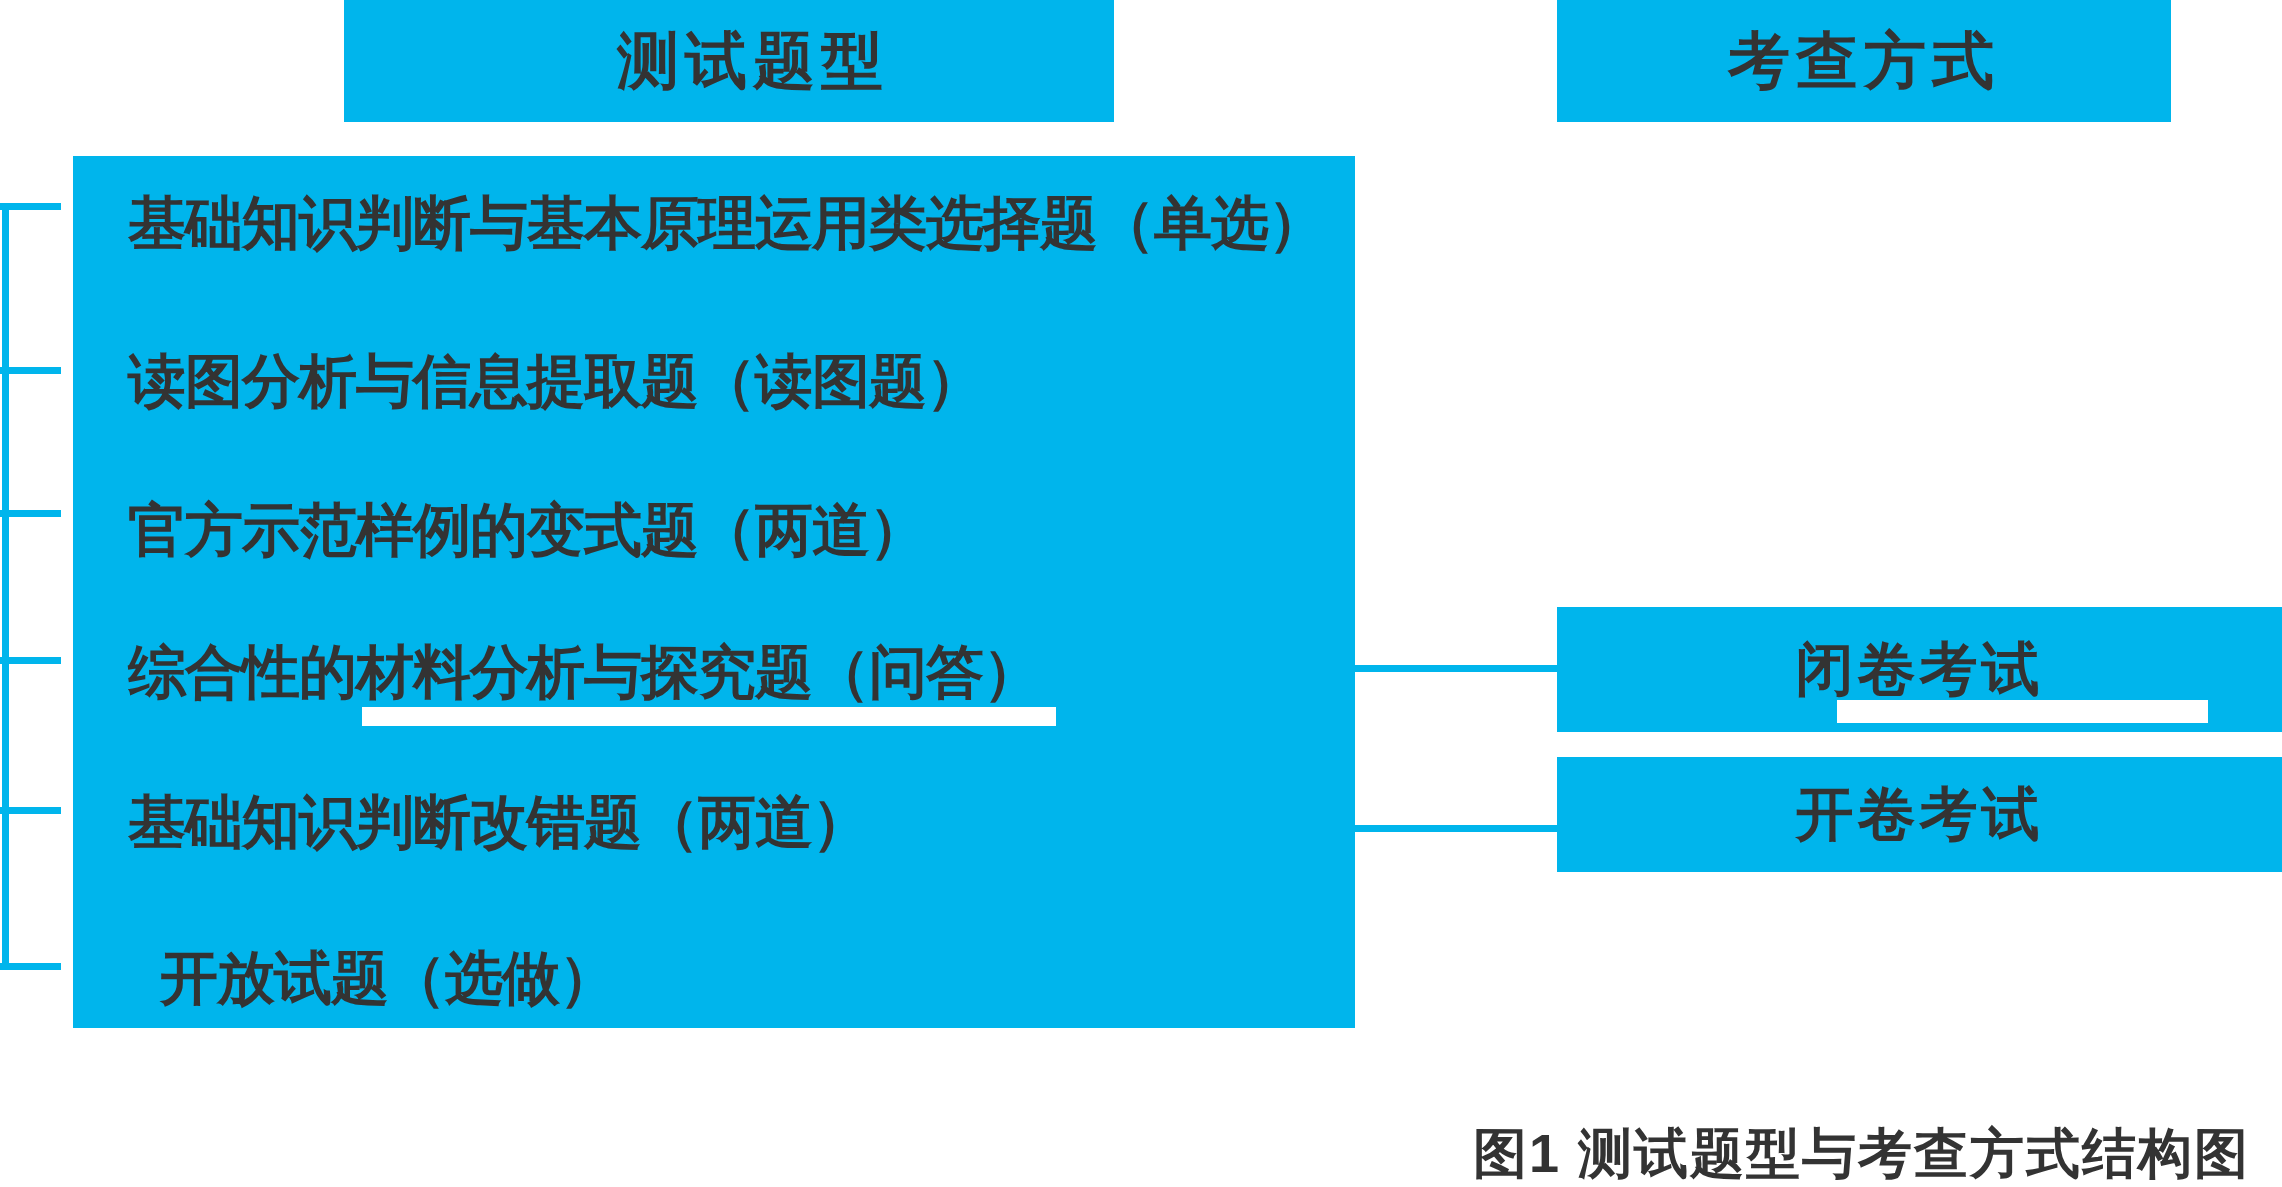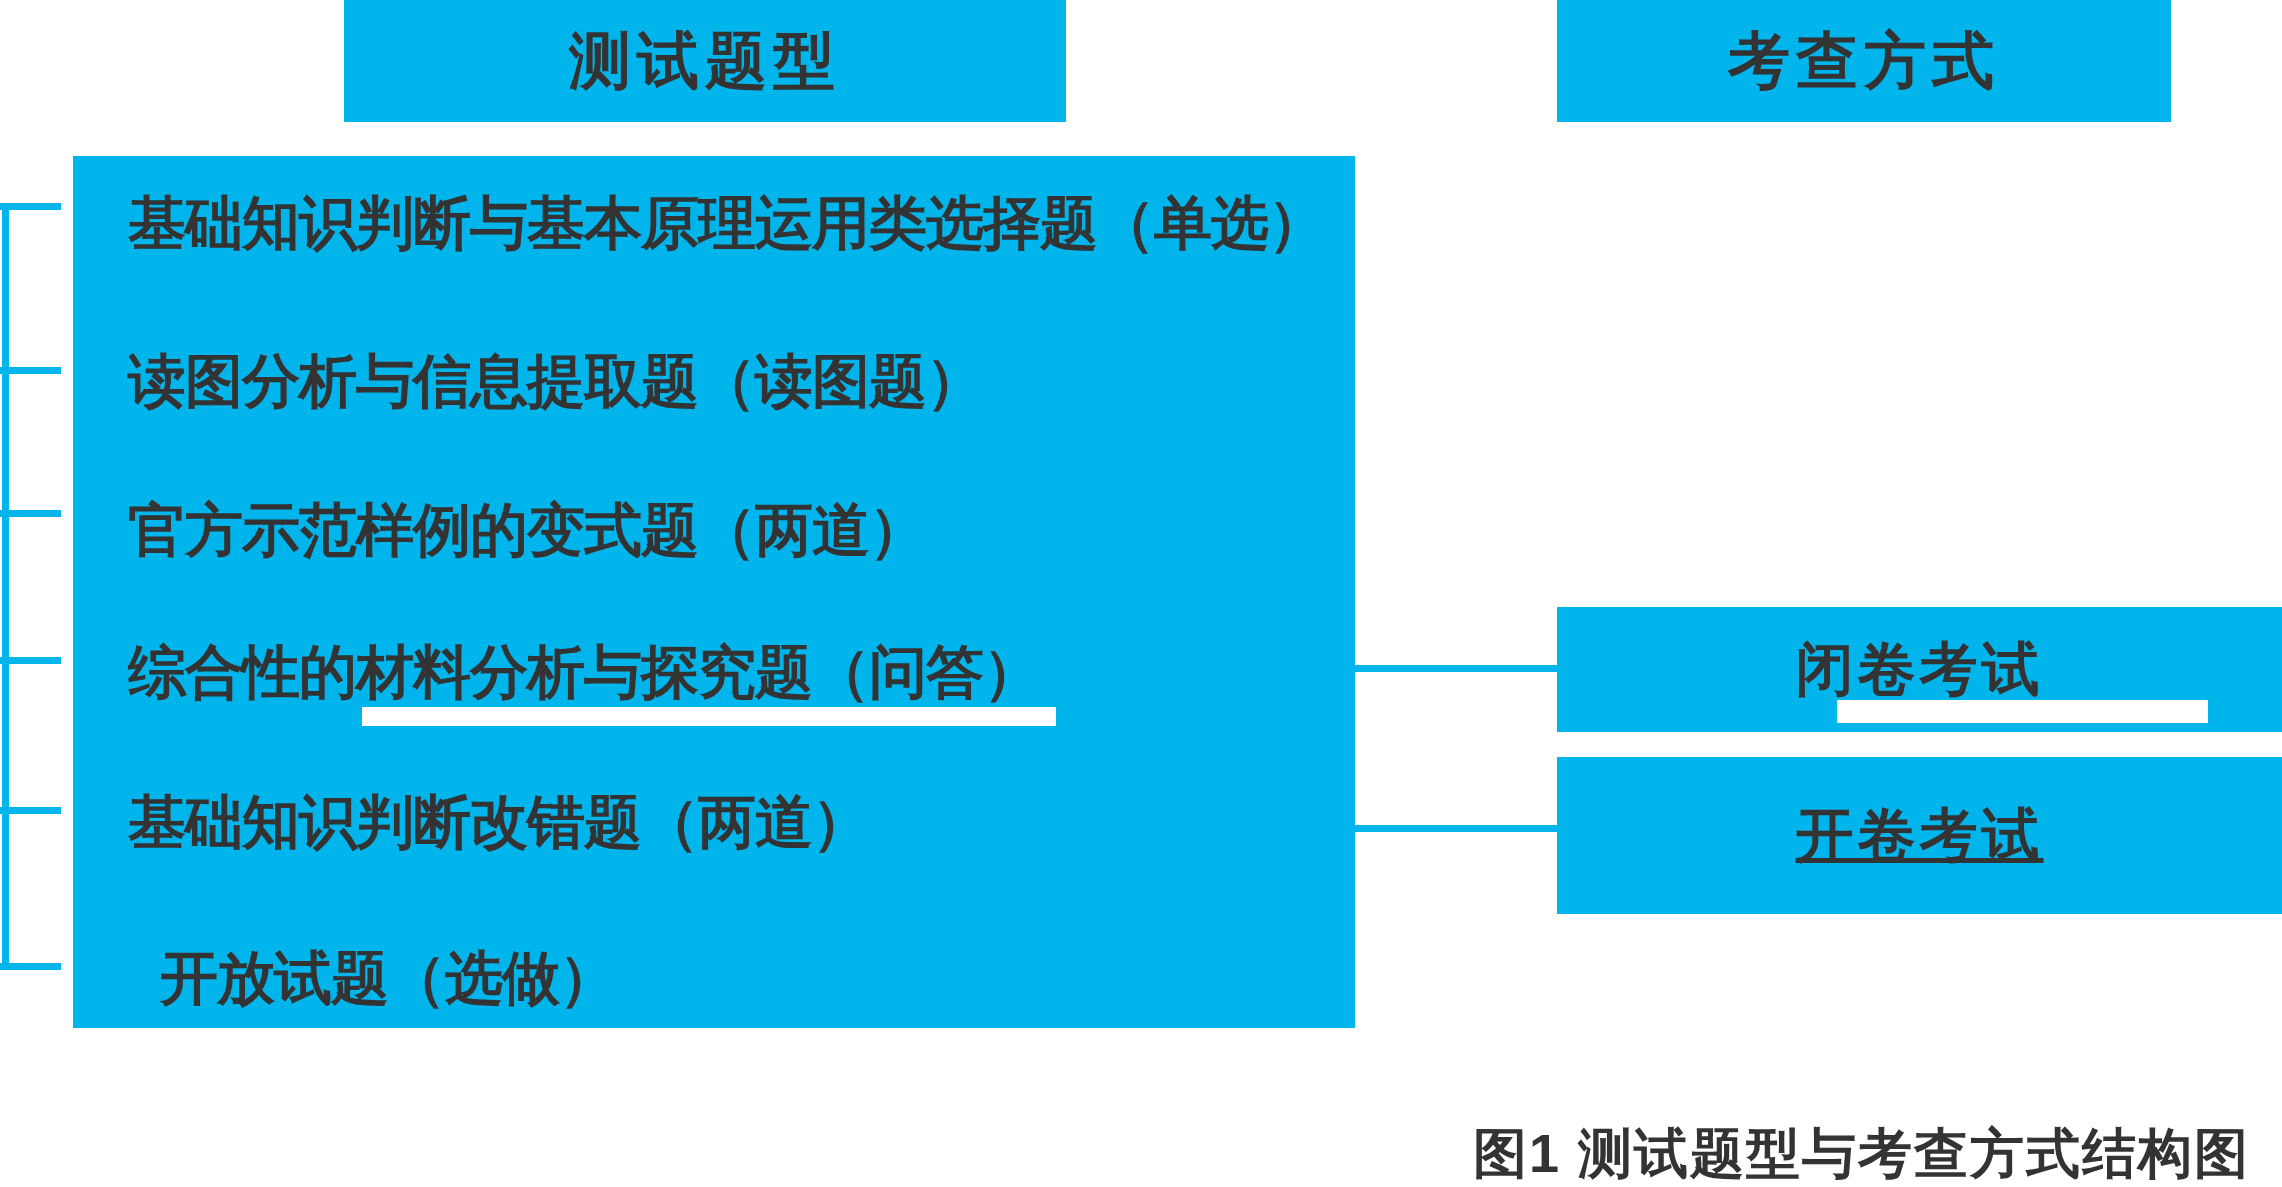--- a/index.html
+++ b/index.html
@@ -75,21 +75,21 @@
     color: #333333;
     line-height: 57px;
     white-space: nowrap;
   }
 </style>
 </head>
 <body>
 
 <div class="canvas">
 
-  <div class="cyan-box header-box" style="left:344px; top:0; width:722px; height:122px;">
+  <div class="cyan-box header-box" style="left:344px; top:0; width:722px; height:122px;padding-left:48px;">
     <span class="header-label">测试题型</span>
   </div>
 
   <div class="cyan-box header-box" style="left:1557px; top:0; width:614px; height:122px;">
     <span class="header-label">考查方式</span>
   </div>
 
   <div class="cyan-line" style="left:2px; top:203px; width:7px; height:767px;"></div>
 
   <div class="cyan-line" style="left:0; top:203px; width:61px; height:7px;"></div>
@@ -124,21 +124,21 @@
 
   <div class="cyan-line" style="left:1355px; top:665px; width:202px; height:7px;"></div>
   <div class="cyan-line" style="left:1355px; top:825px; width:202px; height:7px;"></div>
 
   <div class="cyan-box format-box" style="left:1557px; top:607px; width:725px; height:125px;">
     <span class="format-label">闭卷考试</span>
   </div>
 
   <div class="white-bar" style="left:1837px; top:700px; width:371px; height:23px;"></div>
 
-  <div class="cyan-box format-box" style="left:1557px; top:757px; width:725px; height:157px;text-decoration:underline;">
+  <div class="cyan-box format-box" style="left:1557px; top:757px; width:725px; height:115px;">
     <span class="format-label">开卷考试</span>
   </div>
 
   <div class="caption">
     <span>图1 测试题型与考查方式结构图</span>
   </div>
 
 </div>
 
 </body></html>

